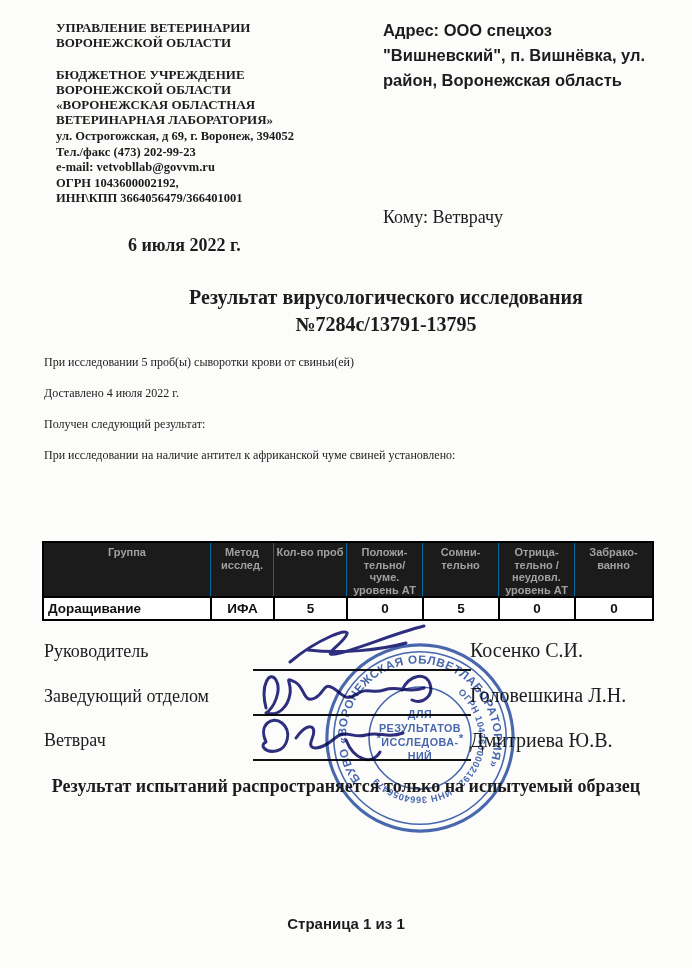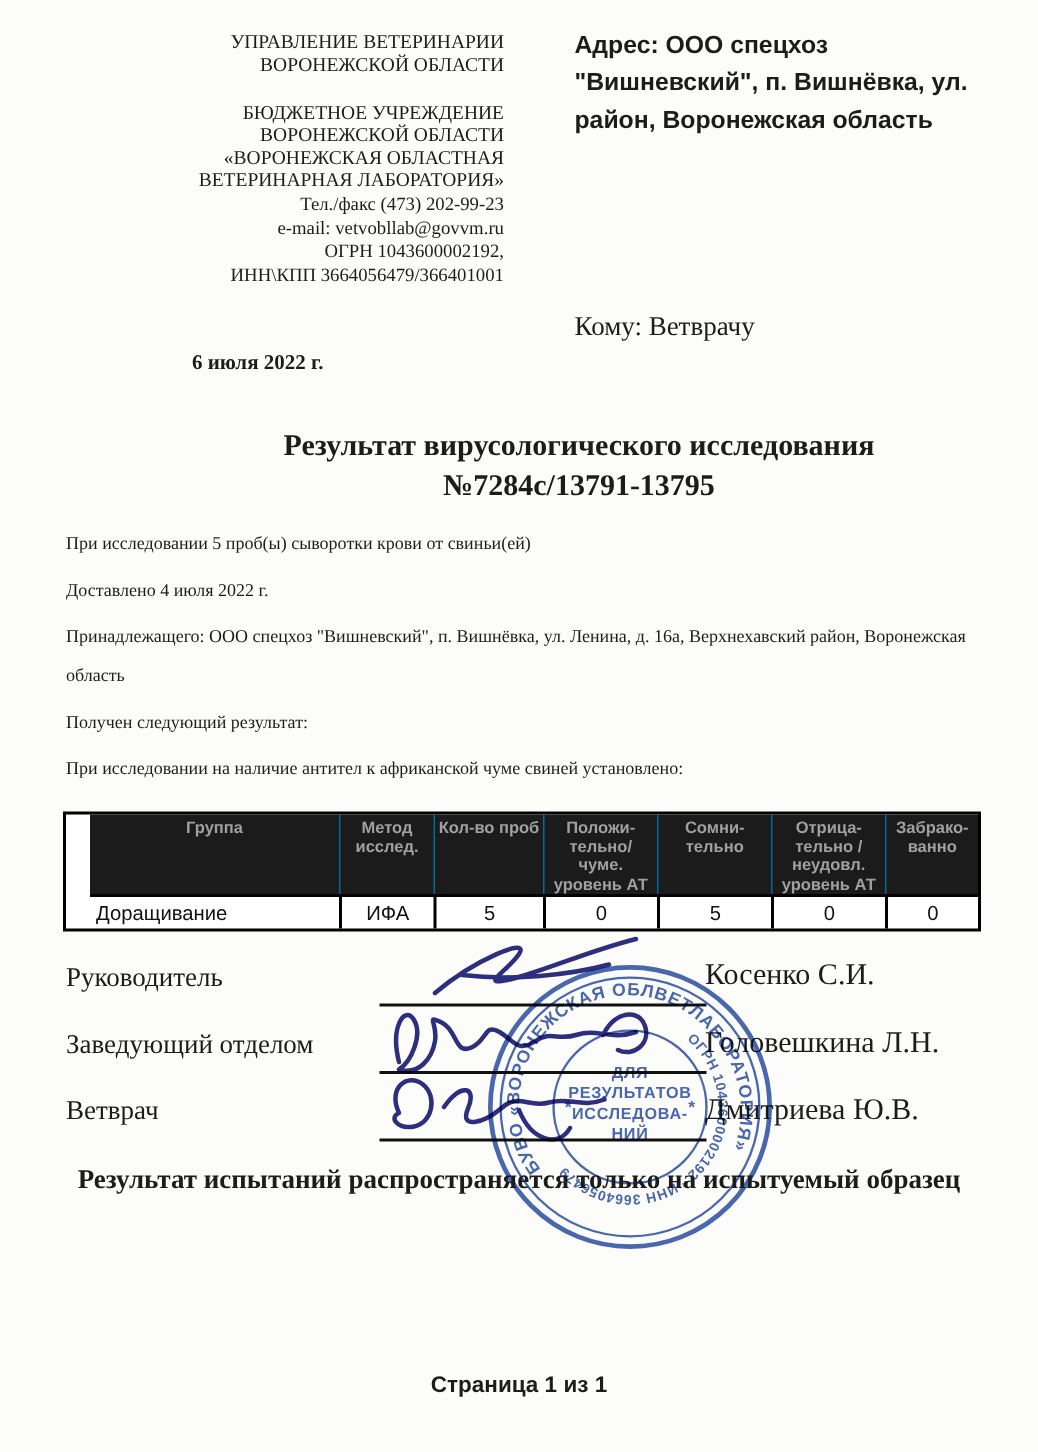--- a/index.html
+++ b/index.html
@@ -2,54 +2,54 @@
 <html lang="ru"><head>
 <meta charset="utf-8">
 <style>
   html,body{margin:0;padding:0;background:#ffffff;}
   .page{
     position:relative;width:692px;height:968px;margin:0 auto;
     background:#fcfcfb;color:#1c1c1c;overflow:hidden;
     font-family:"Liberation Serif", serif;
   }
   
-  .lh-left{position:absolute;left:56px;top:20px;width:280px;text-align:right;font-weight:normal;}
+  .lh-left{position:absolute;left:56px;top:20px;width:280px;text-align:left;font-weight:bold;}
   .lh-authority div{font-size:13px;line-height:15px;}
   .lh-institution{margin-top:17px;}
   .lh-institution div{font-size:13px;line-height:15px;}
   .lh-contacts{margin-top:2px;}
   .lh-contacts div{font-size:12.5px;line-height:15.5px;}
-  .doc-date{position:absolute;left:128px;top:235px;font-size:14px;font-weight:bold;}
+  .doc-date{position:absolute;left:128px;top:235px;font-size:18px;font-weight:bold;}
   .addr-block{
     position:absolute;left:383px;top:18px;width:288px;
     font-family:"Liberation Sans", sans-serif;font-weight:600;
     font-size:16.5px;line-height:25px;
   }
   .to-line{position:absolute;left:383px;top:207px;font-size:18px;}
   
   .doc-title{position:absolute;left:0;top:284px;width:100%;text-align:center;
     font-size:20px;font-weight:bold;line-height:27px;padding-left:40px;}
   
   .body-text{position:absolute;left:44px;top:349px;width:612px;font-size:12px;}
   .body-text p{margin:0 0 5px 0;line-height:26px;}
   
   .results-table{position:absolute;left:42px;top:541px;width:612px;
     border:2px solid #000;background:#fff;box-sizing:border-box;
     font-family:"Liberation Sans", sans-serif;}
-  .rt-grid{display:grid;grid-template-columns:166px 63px 73px 76px 76px 76px 1fr;margin-left:16px;}
+  .rt-grid{display:grid;grid-template-columns:166px 63px 73px 76px 76px 76px 1fr;}
   .rt-head{background:#1b1b1b;}
   .rt-head .cell{
     color:#a0a0a0;font-size:11px;font-weight:bold;text-align:center;
     padding:3px 2px 0 2px;height:53px;line-height:12.5px;
     border-left:1px solid #0369a1;box-sizing:border-box;overflow:hidden;
   }
   .rt-head .cell:first-child{border-left:none;}
   .rt-body{border-top:2px solid #000;}
   .rt-body .cell{
-    font-size:13.5px;font-weight:normal;text-align:center;color:#111;
+    font-size:13.5px;font-weight:bold;text-align:center;color:#111;
     padding:3px 2px;border-left:2px solid #000;box-sizing:border-box;
   }
   .rt-body .cell:first-child{border-left:none;text-align:left;padding-left:4px;}
   
   .sig-label{position:absolute;left:44px;font-size:18px;}
   .sig-name{position:absolute;left:470px;font-size:20px;}
   .sig-line{position:absolute;left:253px;width:218px;height:2px;background:#111;}
   .sig-ink{position:absolute;mix-blend-mode:multiply;}
   .sig-ink path{fill:none;stroke:#2e2e80;stroke-width:3;stroke-linecap:round;stroke-linejoin:round;}
   
@@ -77,20 +77,21 @@
       <div>УПРАВЛЕНИЕ ВЕТЕРИНАРИИ</div>
       <div>ВОРОНЕЖСКОЙ ОБЛАСТИ</div>
     </div>
     <div class="lh-institution">
       <div>БЮДЖЕТНОЕ УЧРЕЖДЕНИЕ</div>
       <div>ВОРОНЕЖСКОЙ ОБЛАСТИ</div>
       <div>«ВОРОНЕЖСКАЯ ОБЛАСТНАЯ</div>
       <div>ВЕТЕРИНАРНАЯ ЛАБОРАТОРИЯ»</div>
     </div>
     <div class="lh-contacts">
+      <div>ул. Острогожская, д 69, г. Воронеж, 394052</div>
       <div>Тел./факс  (473) 202-99-23</div>
       <div>e-mail: vetvobllab@govvm.ru</div>
       <div>ОГРН 1043600002192,</div>
       <div>ИНН\КПП 3664056479/366401001</div>
     </div>
   </div>
 
   <div class="doc-date">6 июля 2022 г.</div>
 
   <div class="addr-block">
@@ -101,21 +102,20 @@
   <div class="to-line">Кому: Ветврачу</div>
 
   <div class="doc-title">
     <div>Результат вирусологического исследования</div>
     <div>№7284с/13791-13795</div>
   </div>
 
   <div class="body-text">
     <p>При исследовании 5 проб(ы) сыворотки крови от свиньи(ей)</p>
     <p>Доставлено 4 июля 2022 г.</p>
-    <p>Принадлежащего: ООО спецхоз "Вишневский", п. Вишнёвка, ул. Ленина, д. 16а, Верхнехавский район, Воронежская область</p>
     <p>Получен следующий результат:</p>
     <p>При исследовании на наличие антител к африканской чуме свиней установлено:</p>
   </div>
 
   <div class="results-table">
     <div class="rt-grid rt-head">
       <div class="cell">Группа</div>
       <div class="cell">Метод исслед.</div>
       <div class="cell">Кол-во проб</div>
       <div class="cell">Положи- тельно/ чуме. уровень АТ</div>

